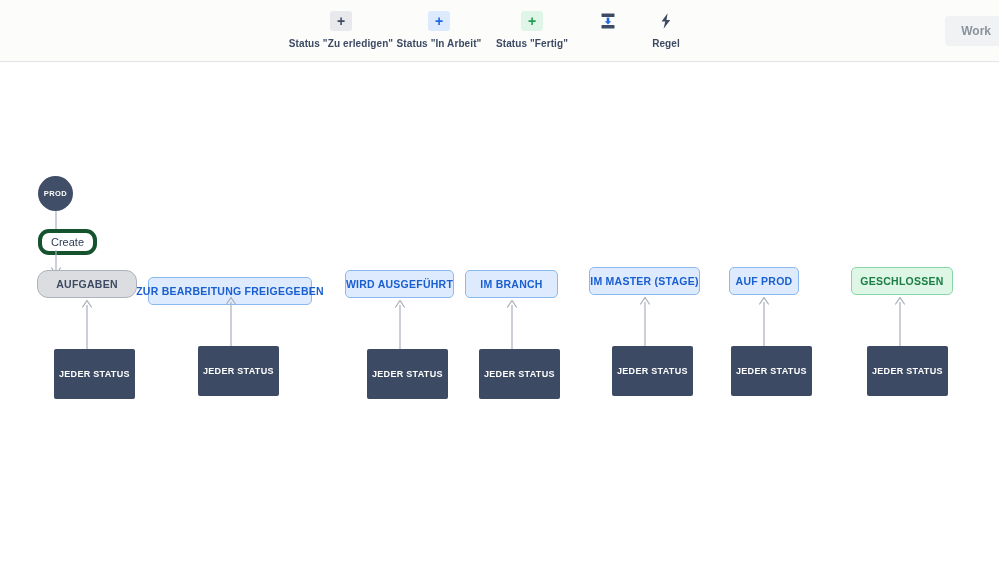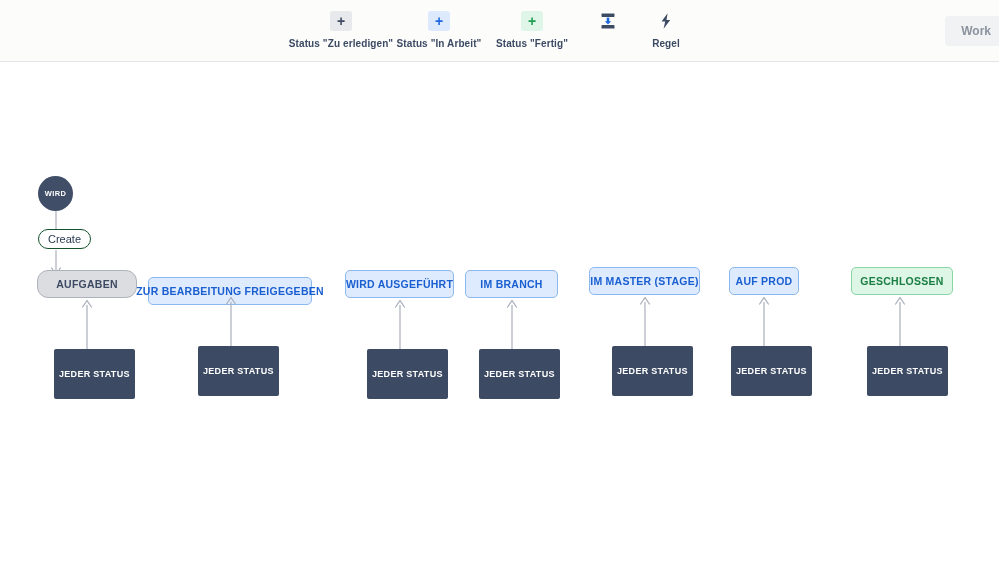--- a/index.html
+++ b/index.html
@@ -112,21 +112,21 @@
     font-size: 7.5px;
     font-weight: 700;
     letter-spacing: 0.4px;
   }
 
   .create-pill {
     position: absolute;
     left: 38px; top: 166px;
     padding: 3px 9px;
     background: #ffffff;
-    border: 1px solid #14532d;
+    border: 4px solid #14532d;
     border-radius: 11px;
     font-size: 11px;
     color: #2b3b52;
     white-space: nowrap;
   }
 
   
   .node {
     position: absolute;
     box-sizing: border-box;
@@ -224,21 +224,21 @@
       <div class="tool-label">Regel</div>
     </div>
 
   </div>
 
   <button class="work-button">Work</button>
 </div>
 
 <div class="canvas">
 
-  <div class="start-circle">WIRD</div>
+  <div class="start-circle">PROD</div>
 
   <div class="conn" style="left:55px; top:148px;">
     <svg width="2" height="19">
         <path d="M1 0 L1 19" stroke="#aab0bb" stroke-width="1.2"></path>
       </svg>
   </div>
 
   <div class="create-pill">Create</div>
 
   <div class="conn" style="left:49px; top:187px;">

